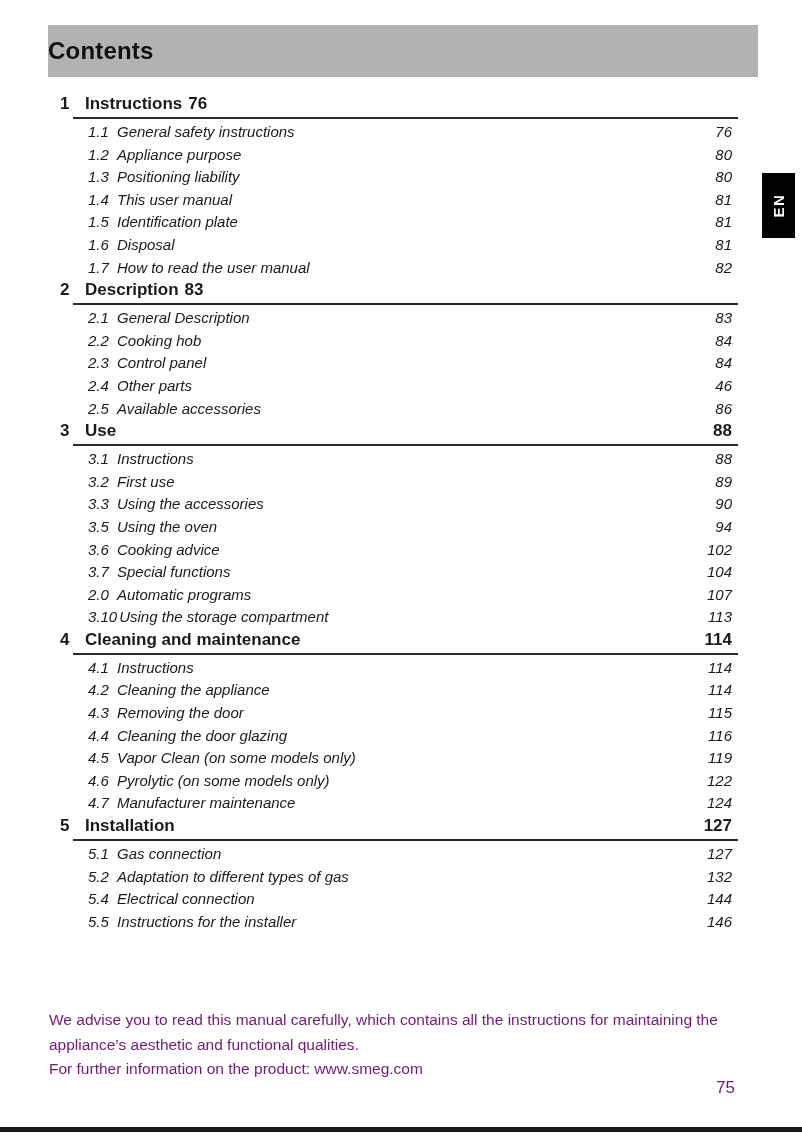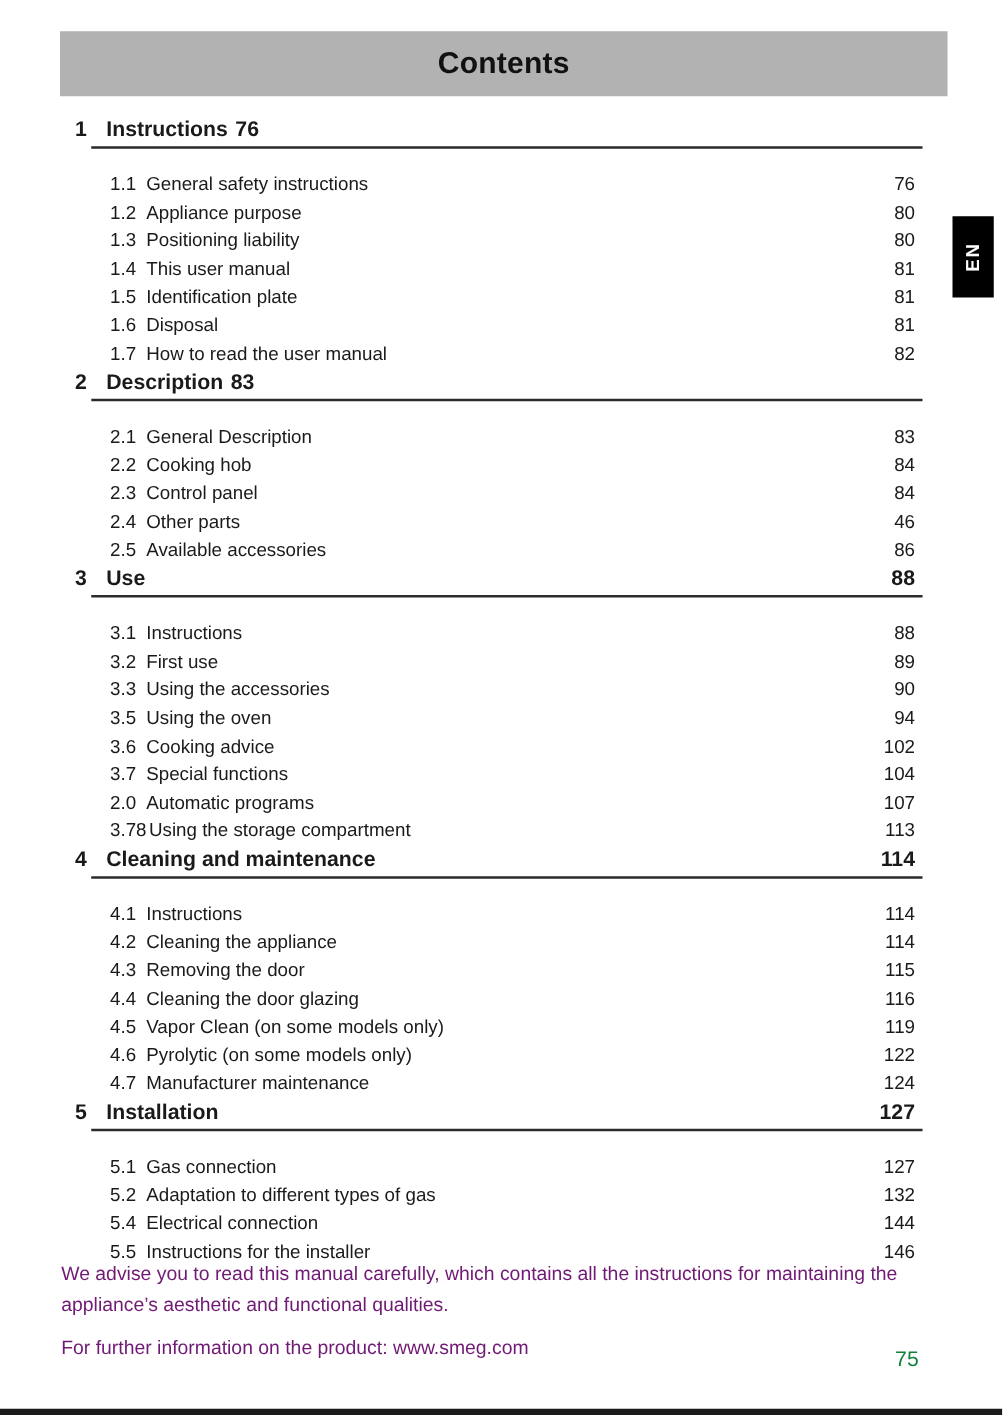--- a/index.html
+++ b/index.html
@@ -21,21 +21,21 @@
     position:relative;
     width:802px;height:1136px;
     background:#ffffff;
     overflow:hidden;
   }
   
   .header-bar{
     position:absolute;left:48px;top:25px;
     width:710px;height:52px;
     background:var(--header-bg);
-    display:flex;align-items:center;justify-content:center;
+    display:flex;align-items:center;
   }
   .header-bar .title{
     font-size:24px;font-weight:bold;letter-spacing:0.2px;color:#111;
   }
   
   .en-tab{
     position:absolute;left:762px;top:173px;
     width:33px;height:65px;
     background:var(--tab-bg);
     display:flex;align-items:center;justify-content:center;
@@ -54,37 +54,37 @@
     font-weight:bold;font-size:17px;line-height:21px;
     white-space:nowrap;
   }
   .sec-num{width:25px;flex:0 0 25px;}
   .sec-page-inline{margin-left:6px;}
   .sec-page{margin-left:auto;padding-right:6px;}
   .rule{
     border-top:2px solid var(--rule);
     margin-left:13px;margin-top:3px;height:0;
   }
-  .entries{padding-top:18px;}
+  .entries{padding-top:2px;font-style:italic;}
   .entry{
     display:flex;align-items:baseline;
     font-size:15px;height:22.6px;line-height:22.6px;
     padding-left:28px;white-space:nowrap;
   }
   .ent-num{min-width:29px;flex:0 0 auto;padding-right:2px;}
   .ent-page{margin-left:auto;padding-right:6px;}
   
   .footer{
     position:absolute;left:49px;top:1008px;width:684px;
     font-size:15.5px;line-height:24.5px;color:#701a75;
   }
-  .footer .info{margin-top:10px;}
+  .footer .info{margin-top:0;}
   .page-number{
     position:absolute;top:1078px;right:67px;
-    font-size:17px;color:#15803d;margin-left:48px;
+    font-size:17px;color:#701a75;margin-left:48px;
   }
   .bottom-bar{
     position:absolute;left:0;top:1127px;
     width:802px;height:5px;
     background:var(--bottom-bar);
   }
 </style>
 </head>
 <body>
 
@@ -240,21 +240,21 @@
   </div>
 
   <div class="entry">
     <span class="ent-num">2.0</span>
     <span class="ent-title">Automatic programs</span>
     <span class="ent-page">107</span>
   </div>
 
 
   <div class="entry">
-    <span class="ent-num">3.78</span>
+    <span class="ent-num">3.10</span>
     <span class="ent-title">Using the storage compartment</span>
     <span class="ent-page">113</span>
   </div>
 </div>
   </section>
 
   <section class="toc-section">
     <div class="sec-heading">
       <span class="sec-num">4</span>
       <span class="sec-title">Cleaning and maintenance</span>

